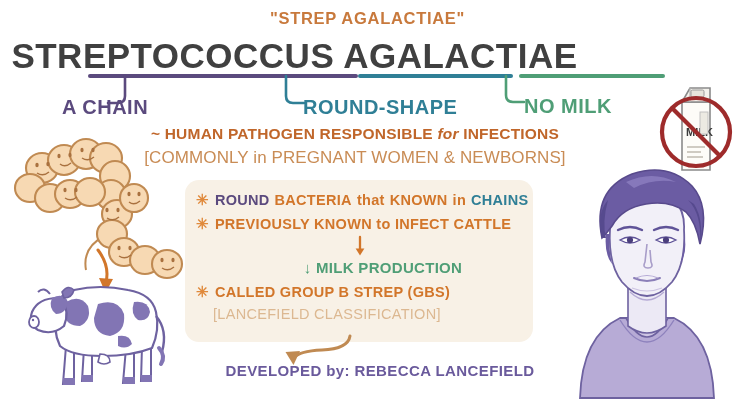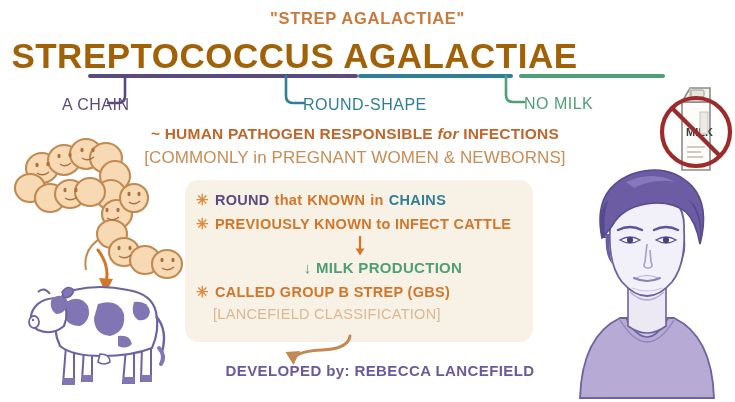--- a/index.html
+++ b/index.html
@@ -16,33 +16,33 @@
   .subtitle {
     position:absolute; left:0; top:9px; width:735px;
     text-align:center;
     font-size:16.5px; font-weight:bold; letter-spacing:.7px;
     color:#c8793c;
   }
   .maintitle {
     position:absolute; left:0; top:36px; width:589px;
     text-align:center;
     font-size:35px; font-weight:bold; letter-spacing:.5px;
-    color:#a16207;
+    color:#404040;
     white-space:nowrap;
   }
   .underlines { position:absolute; left:0; top:74px; width:735px; height:6px; }
   .ul-seg { position:absolute; height:3.5px; border-radius:2px; }
   .ul-purple { left:88px;  width:270px; background:#5b4a7e; }
   .ul-teal   { left:358px; width:155px; background:#2f7f96; }
   .ul-green  { left:519px; width:146px; background:#4f9e76; }
 
   
   .hook { position:absolute; }
   .lbl {
-    position:absolute; font-size:16px; font-weight:normal; letter-spacing:.5px;
+    position:absolute; font-size:20px; font-weight:bold; letter-spacing:.5px;
     white-space:nowrap;
   }
   .lbl-chain { left:62px;  top:96px; color:#5b4a7e; }
   .lbl-round { left:303px; top:96px; color:#2f7f96; }
   .lbl-milk  { left:524px; top:95px; color:#4f9e76; }
 
   
   .head1 {
     position:absolute; left:120px; top:125px; width:470px;
     text-align:center;
@@ -142,20 +142,21 @@
   <div class="lbl lbl-milk">NO MILK</div>
 
   <div class="head1"><span>~ HUMAN PATHOGEN RESPONSIBLE </span><span class="soft">for</span><span> INFECTIONS</span></div>
   <div class="head2">[COMMONLY in PREGNANT WOMEN &amp; NEWBORNS]</div>
 
   <div class="box">
 
     <div class="brow b1">
       <span class="ast">✳</span>
       <span class="w c-purple">ROUND</span>
+      <span class="w c-orange">BACTERIA</span>
       <span class="w c-orange">that</span>
       <span class="w c-orange">KNOWN</span>
       <span class="w c-orange">in</span>
       <span class="w c-teal">CHAINS</span>
     </div>
 
     <div class="brow b2">
       <span class="ast">✳</span>
       <span class="c-orange">PREVIOUSLY KNOWN to INFECT CATTLE</span>
     </div>

